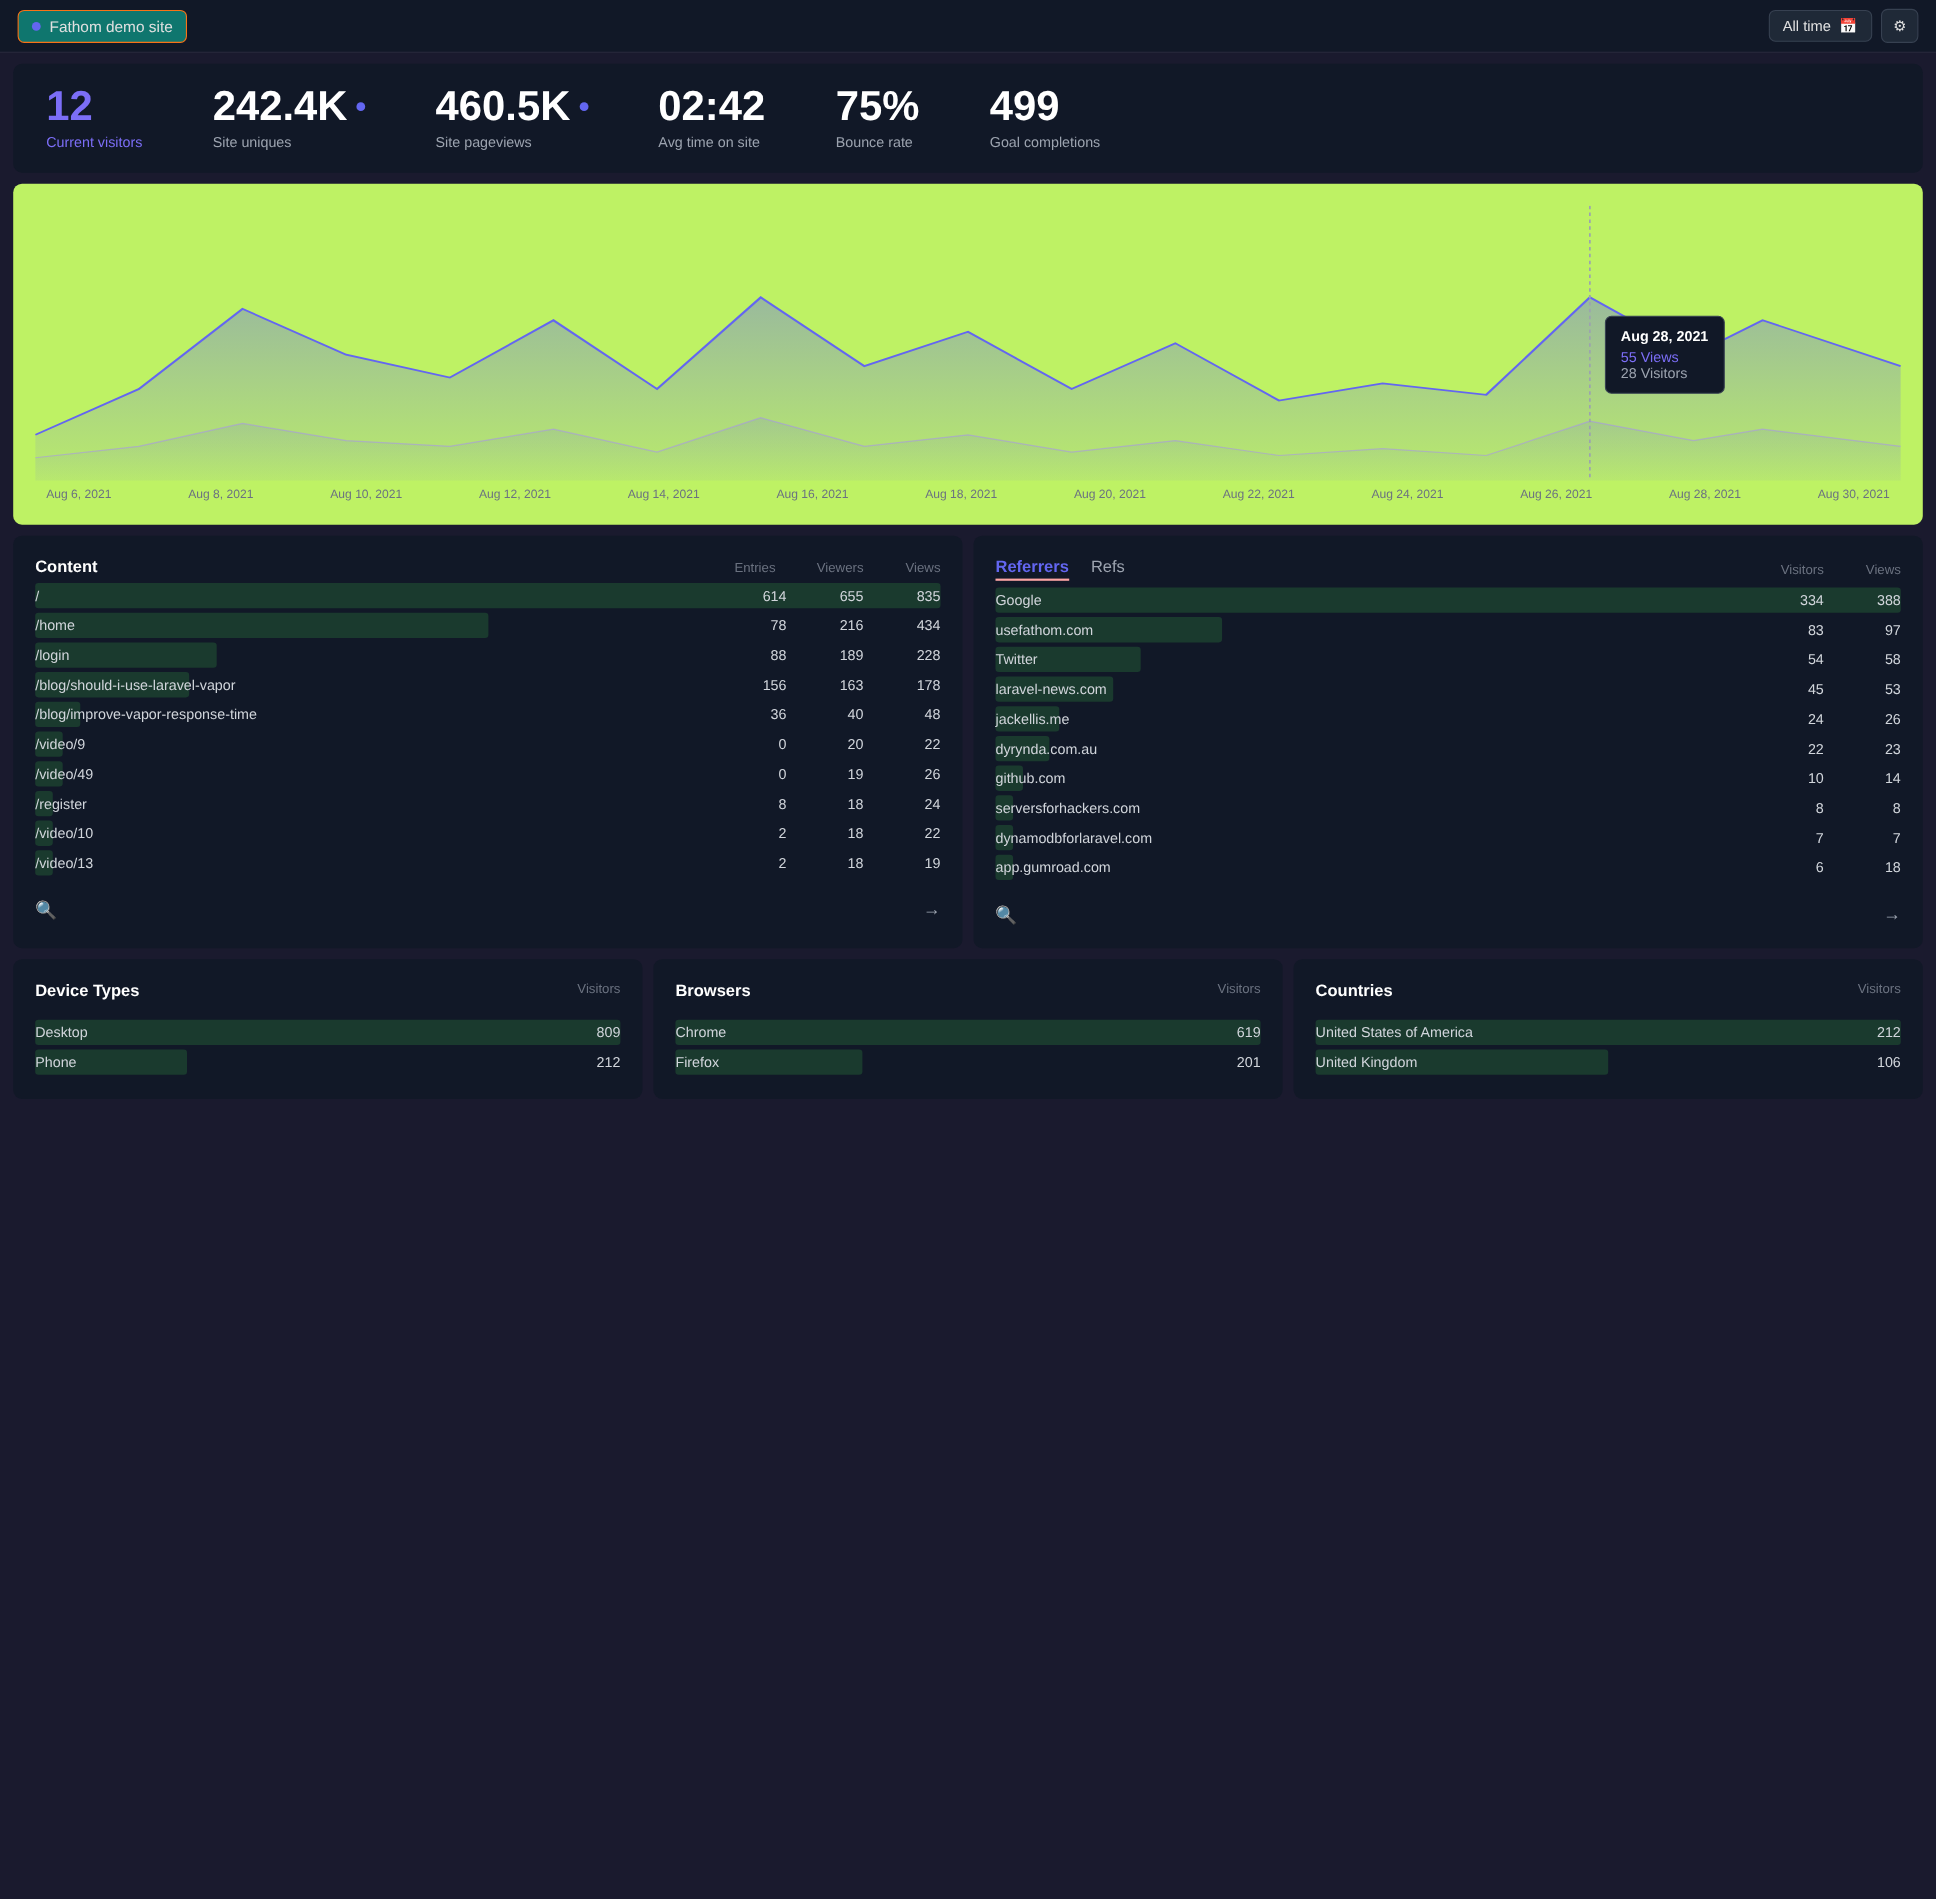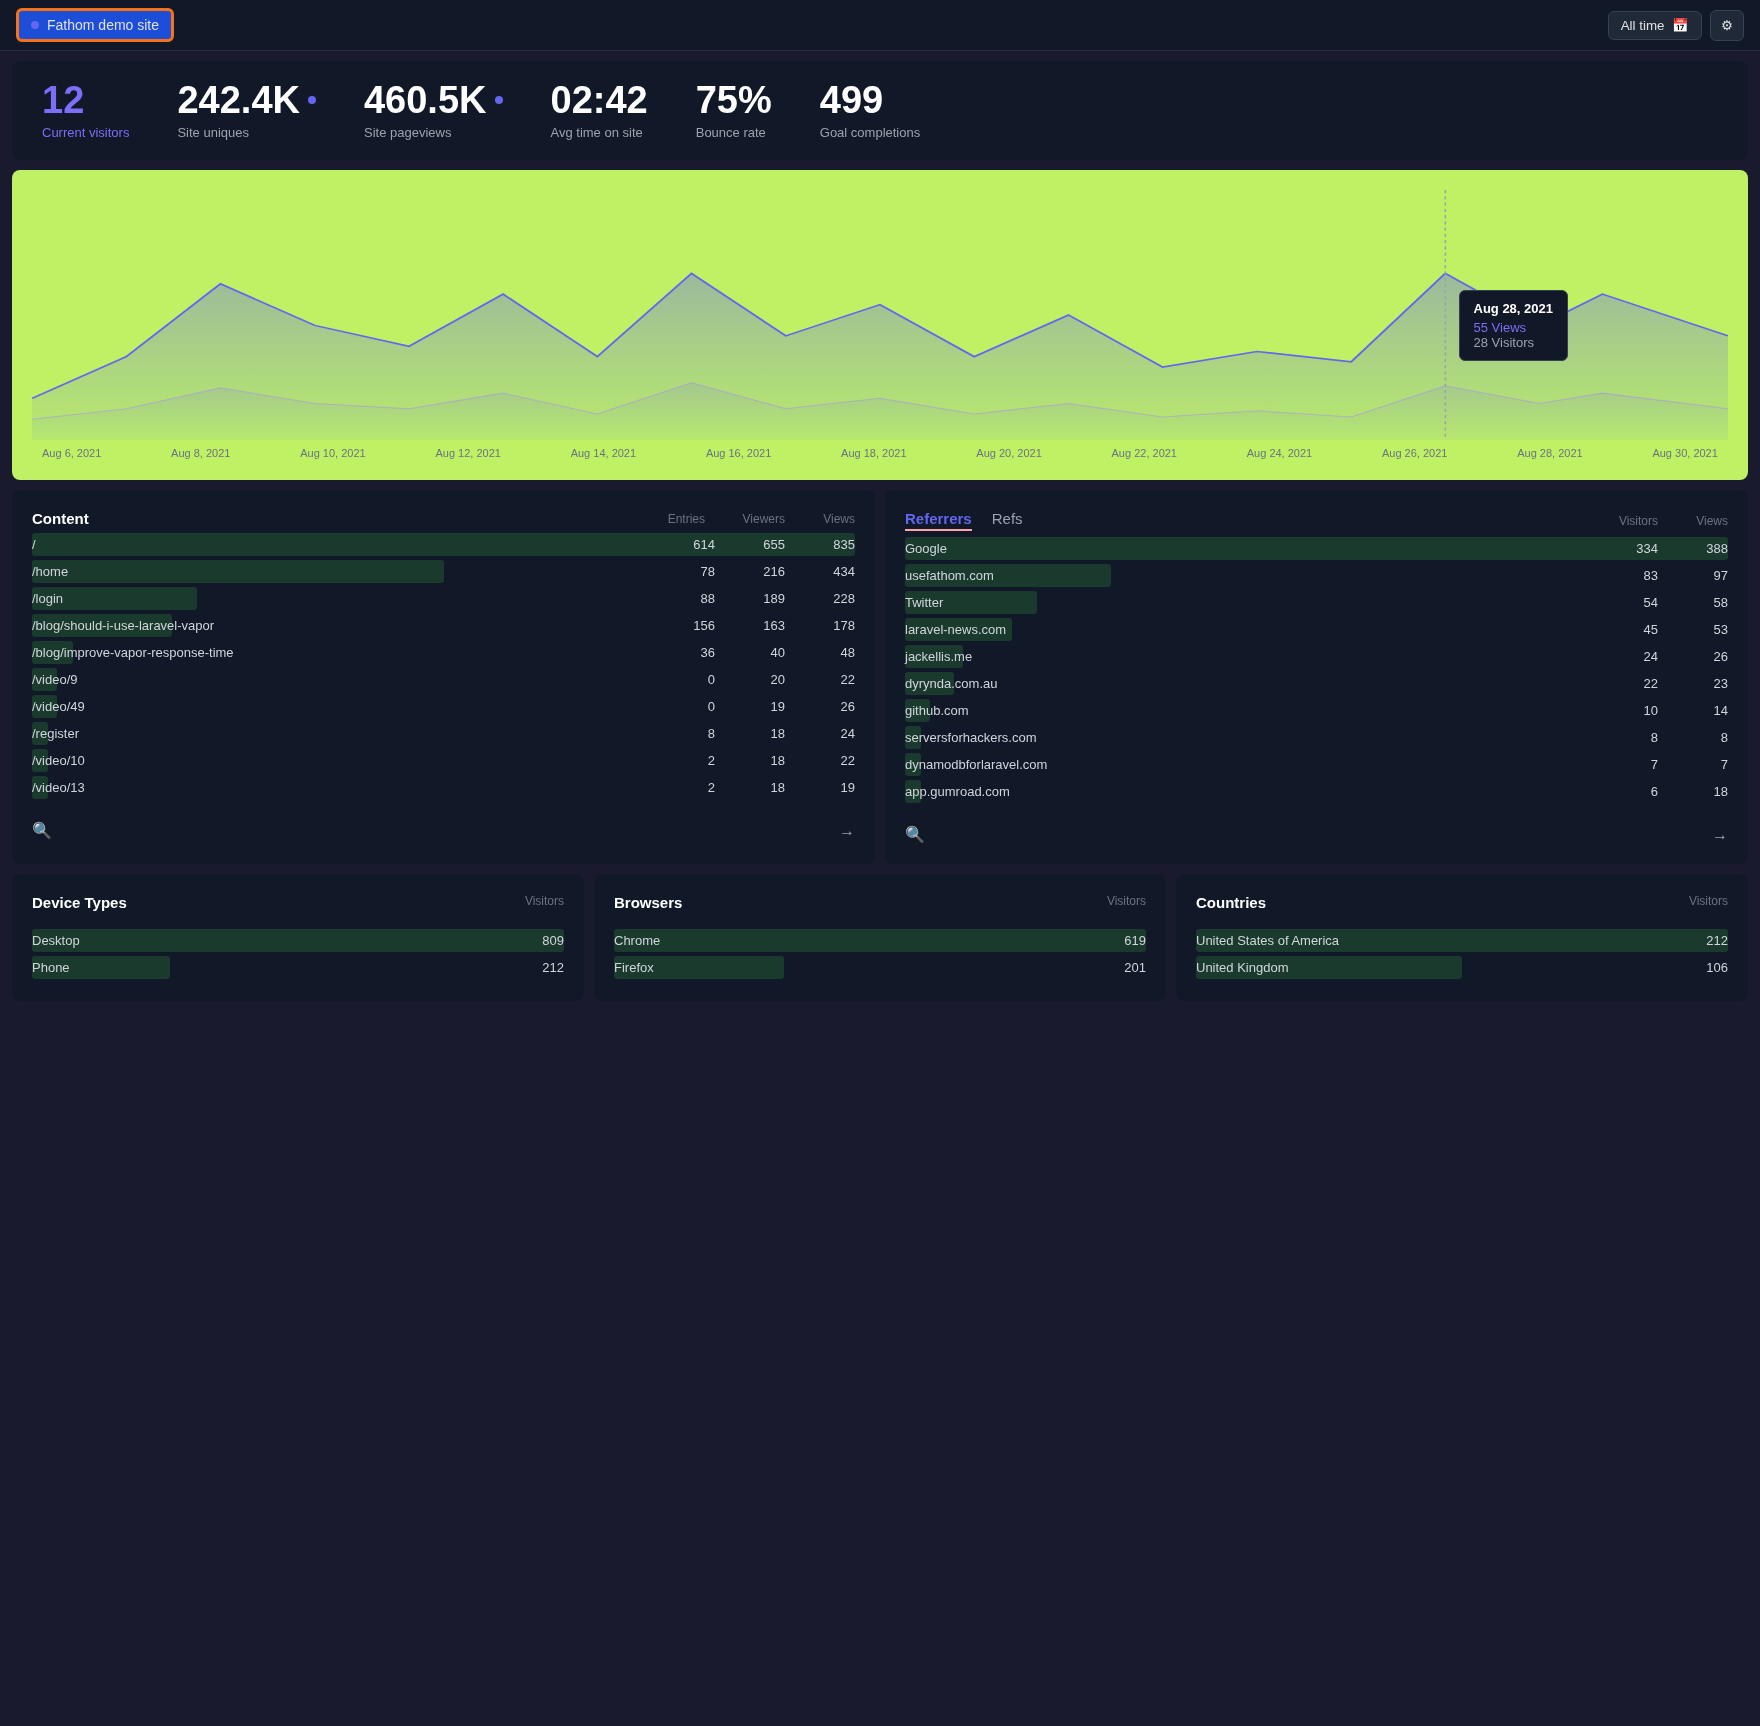--- a/index.html
+++ b/index.html
@@ -17,22 +17,22 @@
       padding: 8px 16px;
       display: flex;
       align-items: center;
       justify-content: space-between;
       border-bottom: 1px solid #2a2a3e;
     }
     .site-selector {
       display: flex;
       align-items: center;
       gap: 8px;
-      background: #1d4ed8;
-      border: 3px solid #f97316;
+      background: #0f766e;
+      border: 1px solid #f97316;
       border-radius: 6px;
       padding: 6px 12px;
       cursor: pointer;
     }
     .site-dot {
       width: 8px; height: 8px;
       border-radius: 50%;
       background: #6366f1;
     }
     .header-right {
@@ -61,21 +61,21 @@
       display: flex;
       align-items: center;
     }
 
     
     .stats-bar {
       background: #111827;
       display: flex;
       align-items: center;
       padding: 20px 30px;
-      gap: 48px;
+      gap: 64px;
       margin: 10px 12px;
       border-radius: 8px;
     }
     .stat-item { }
     .stat-value {
       font-size: 38px;
       font-weight: 700;
       color: #fff;
       line-height: 1;
       display: flex;

